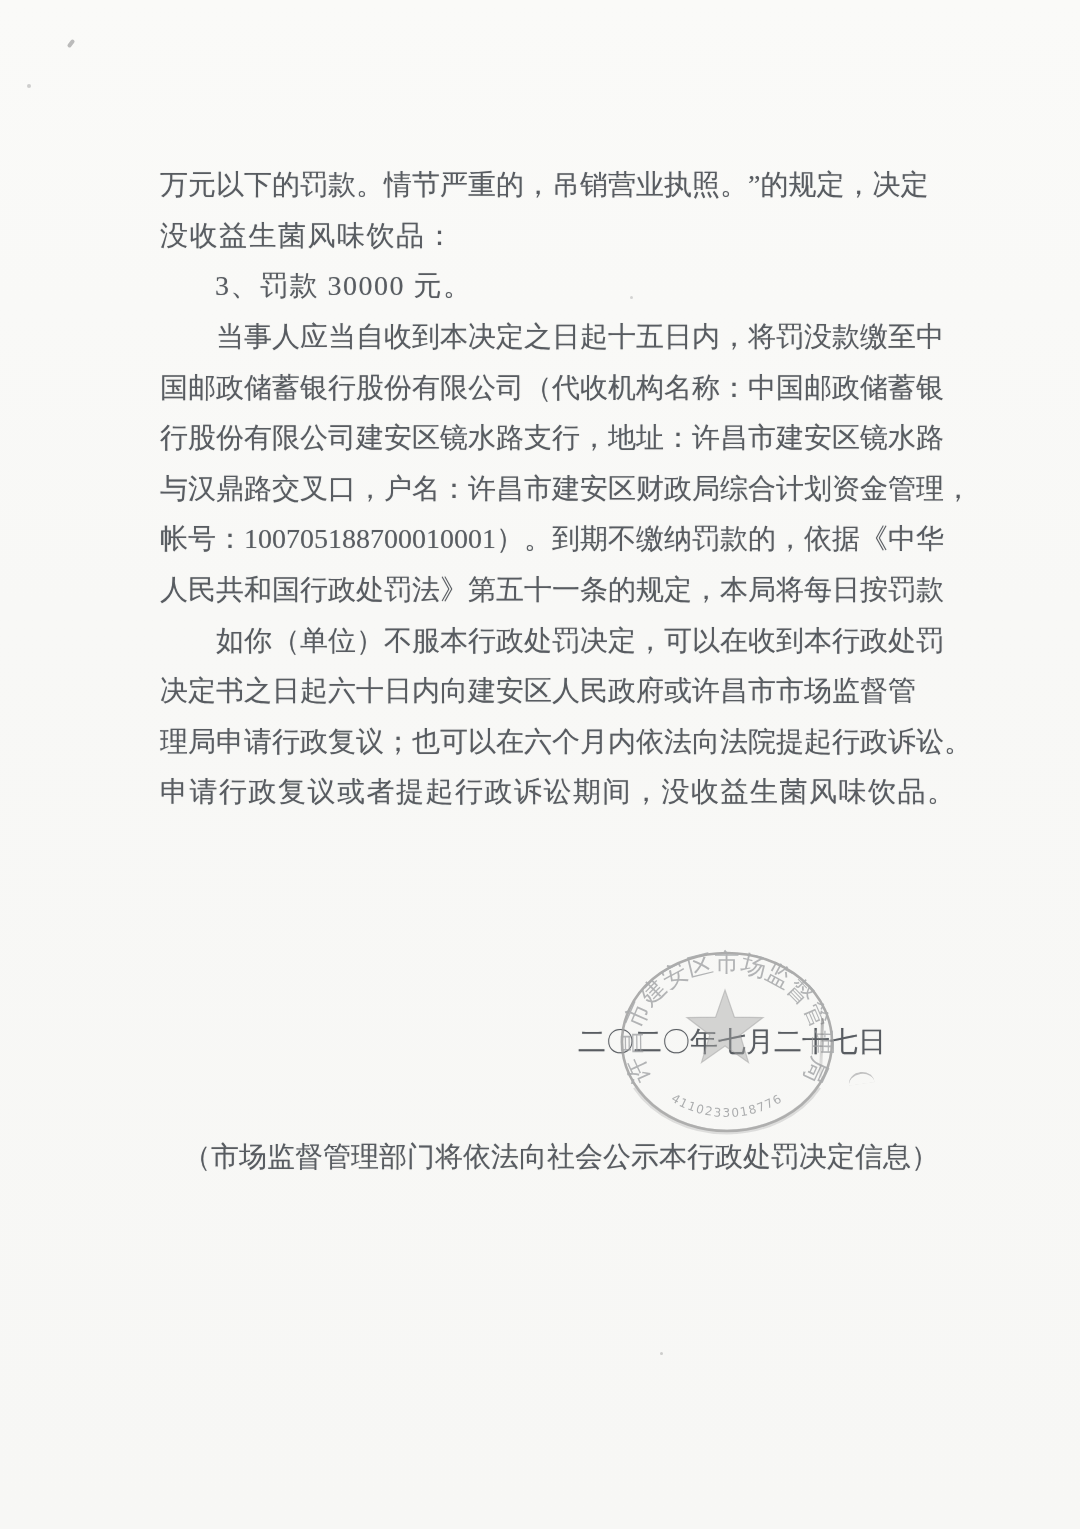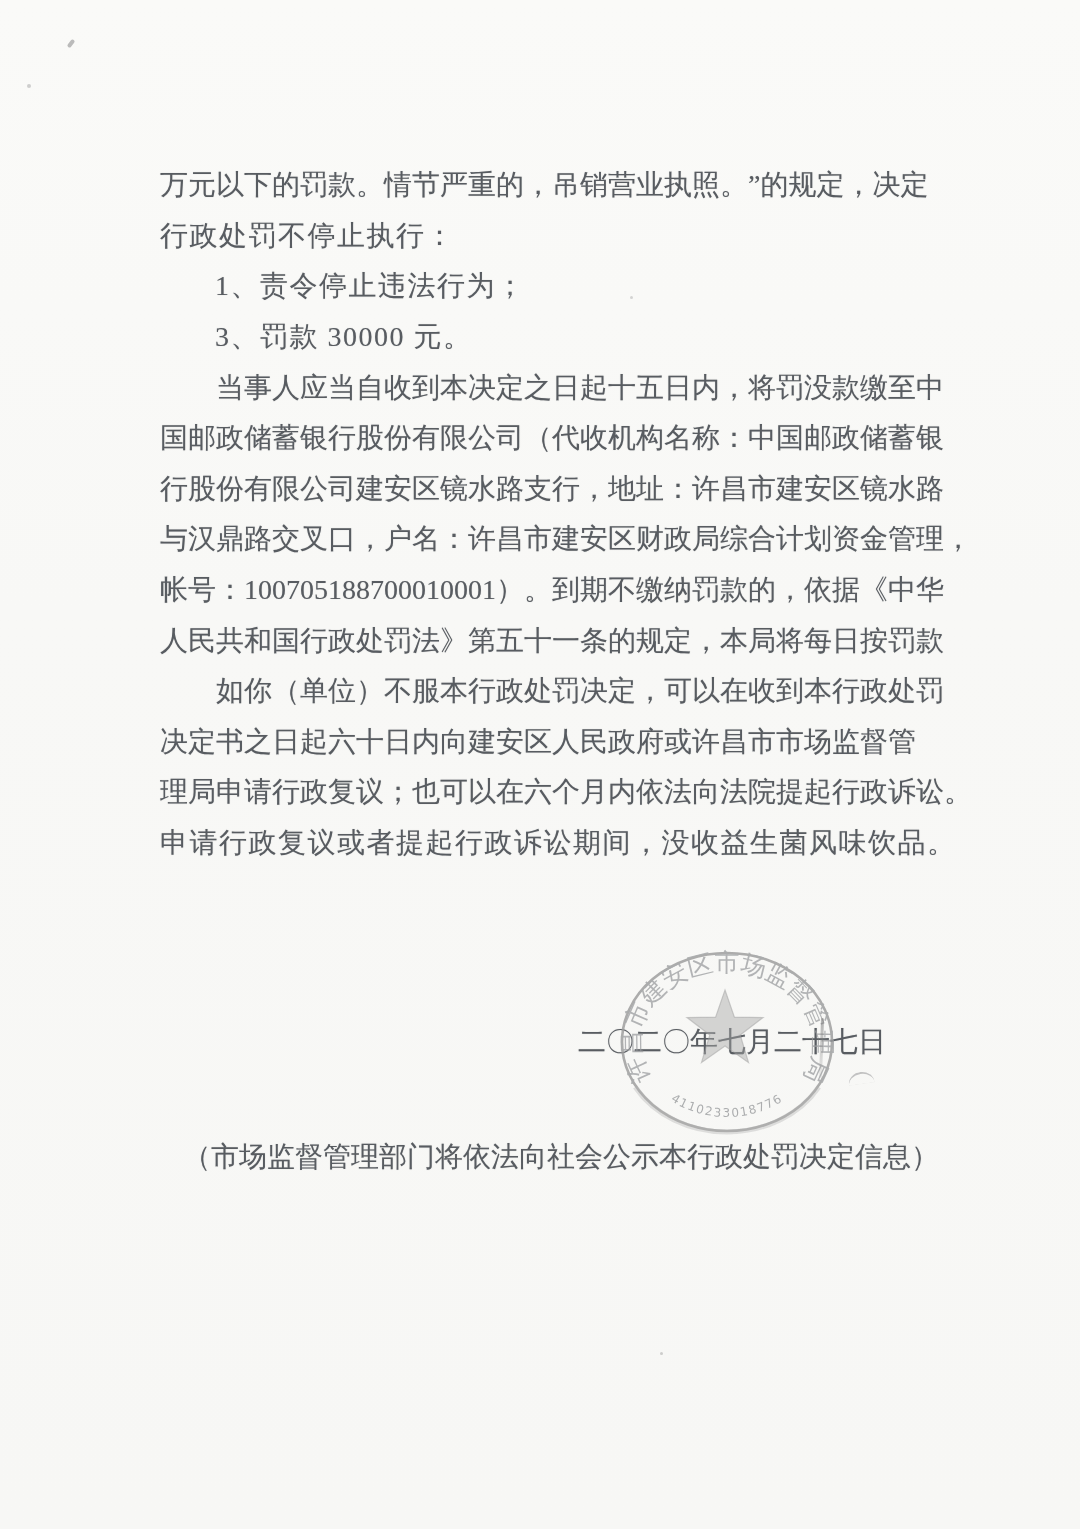--- a/index.html
+++ b/index.html
@@ -101,22 +101,21 @@
       <span>照</span>
       <span>。</span>
       <span>”</span>
       <span>的</span>
       <span>规</span>
       <span>定</span>
       <span>，</span>
       <span>决</span>
       <span>定</span>
     </div>
-  <div class="line short">行政处罚不停止执行：</div>
-  <div class="line short item">1、责令停止违法行为；</div>
+  <div class="line short">没收益生菌风味饮品：</div>
   <div class="line short item">3、罚款 30000 元。</div>
   <div class="line fit pindent">
       <span>当</span>
       <span>事</span>
       <span>人</span>
       <span>应</span>
       <span>当</span>
       <span>自</span>
       <span>收</span>
       <span>到</span>

